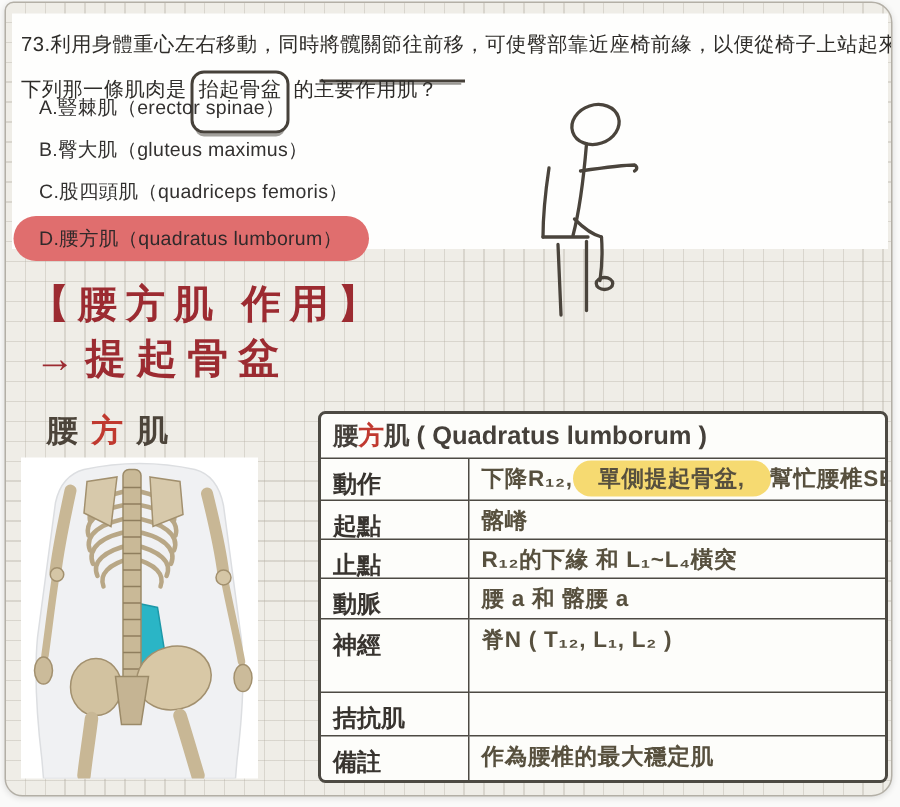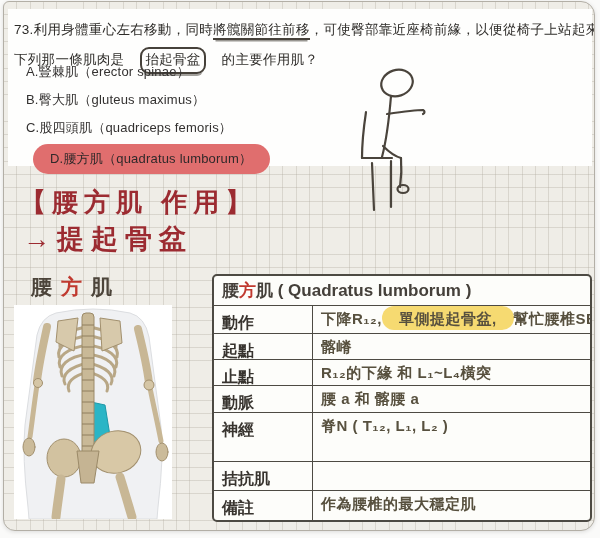--- a/index.html
+++ b/index.html
@@ -25,39 +25,39 @@
   .question-panel {
     position:absolute; left:4px; top:7px; width:584px; height:157px;
     background:#fefefd;
   }
   .qline { position:absolute; left:6px; font-size:13.5px; color:#2e2c29; letter-spacing:.3px; white-space:nowrap; }
   .qline1 { top:12px; }
   .qline2 { top:38px; }
   .u-hand {
     border-bottom:2.5px solid #46413a;
     box-shadow:0 4px 0 -2.5px rgba(70,65,58,.55);
-    padding-bottom:1px;
+    padding-bottom:16px;
   }
   .box-hand {
     display:inline-block;
     border:2px solid #46413a; border-radius:9px;
-    padding:2px 3px 3px; margin:0 16px;
+    padding:2px 3px 18px; margin:0 3px;
     box-shadow:0 5px 0 -3px rgba(70,65,58,.5);
   }
 
   
   .options { position:absolute; left:5px; top:58px; }
   .option {
     height:24px; line-height:24px; margin-bottom:4px;
     padding:0 18px 0 17px; font-size:13px; color:#333130;
     letter-spacing:.2px; width:fit-content; white-space:nowrap;
   }
   .option.answered {
     height:30px; line-height:30px; border-radius:16px;
-    background:#e06e6e; color:#30292a;margin-left:24px;
+    background:#e06e6e; color:#30292a;
   }
 
   
   .sketch { position:absolute; left:345px; top:60px; width:100px; height:158px; }
 
   
   .ink-note { position:absolute; color:#9c2b31; white-space:nowrap; }
   .ink-title { left:16px; top:183px; font-size:26px; letter-spacing:6px; font-weight:600; }
   .ink-line2 { left:19px; top:219px; font-size:27px; letter-spacing:7px; font-weight:600; }
 

